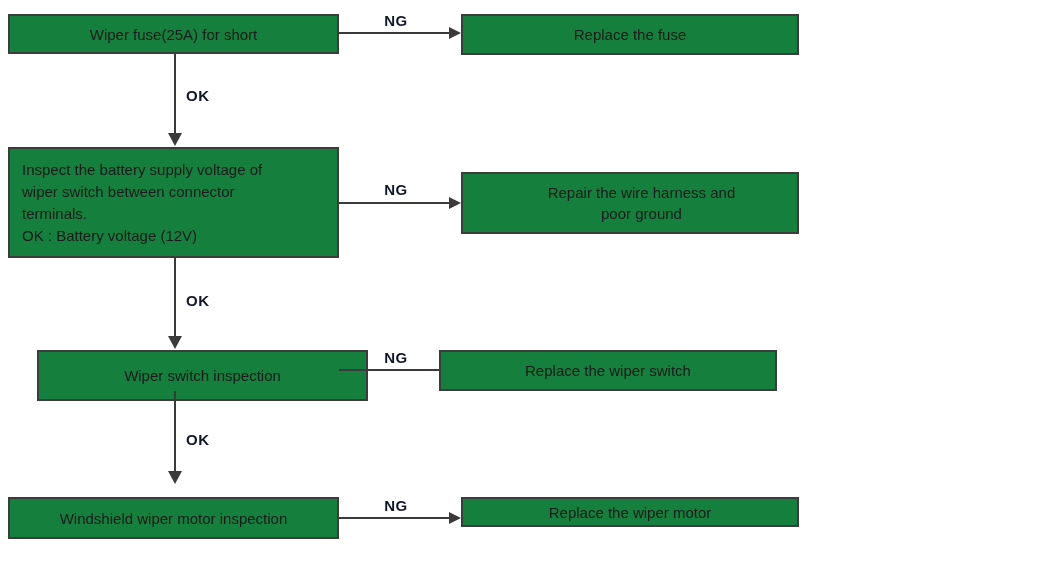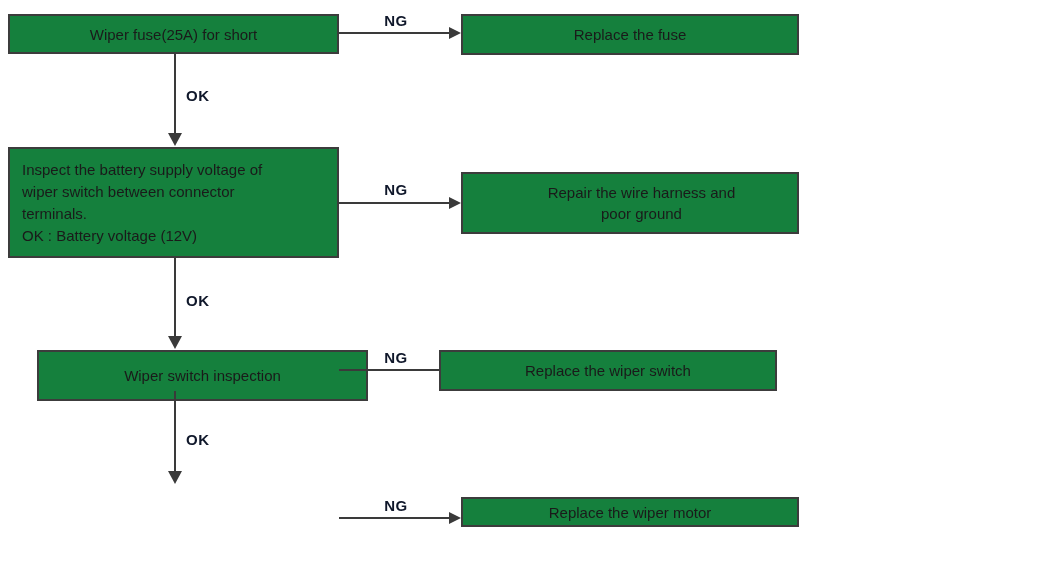--- a/index.html
+++ b/index.html
@@ -149,20 +149,23 @@
   <div class="arrow-right" id="ng3-head"></div>
   <div class="lbl ng-lbl" id="ng3-lbl">NG</div>
   <div class="box" id="r3">
     <span>Replace the wiper switch</span>
   </div>
 
   <div class="vline" id="ok3-line"></div>
   <div class="arrow-down" id="ok3-head"></div>
   <div class="lbl" id="ok3-lbl">OK</div>
 
+  <div class="box" id="b4">
+    <span>Windshield wiper motor inspection</span>
+  </div>
   <div class="hline" id="ng4-line"></div>
   <div class="arrow-right" id="ng4-head"></div>
   <div class="lbl ng-lbl" id="ng4-lbl">NG</div>
   <div class="box" id="r4">
     <span>Replace the wiper motor</span>
   </div>
 
 </div>
 
 </body></html>

